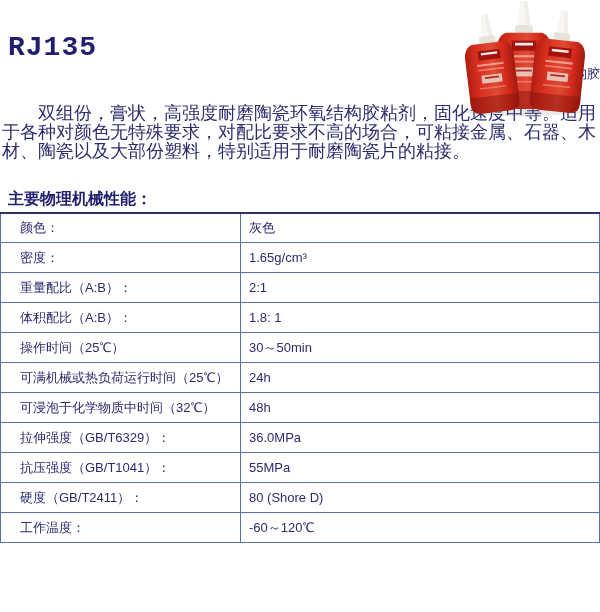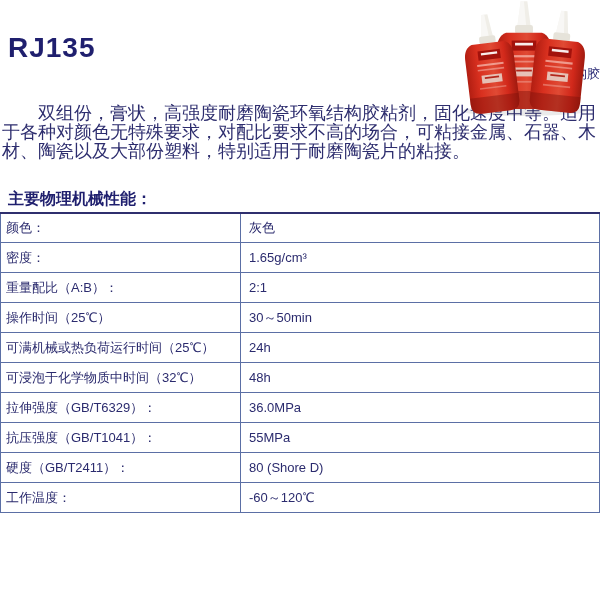--- a/index.html
+++ b/index.html
@@ -10,21 +10,21 @@
   .product-photo {
     position: absolute;
     top: 0;
     right: 2px;
     width: 148px;
     height: 118px;
   }
 
   h1.code {
     margin: 34px 0 0 8px;
-    font-family: Liberation Sans, sans-serif;
+    font-family: Liberation Mono, monospace;
     font-size: 28px;
     line-height: 1.0;
     font-weight: 600;
     color: #1f1f6e;
     letter-spacing: 1px;
   }
   h2.name {
     margin: 5px 0 0 8px;
     font-size: 13px;
     line-height: 1.1;
@@ -61,21 +61,21 @@
   }
   table.props td {
     border: 1px solid #5b6fa5;
     height: 30px;
     font-size: 13px;
     color: #2b2b6e;
     vertical-align: middle;
     white-space: pre-wrap;
     overflow: hidden;
   }
-  td.lbl { width: 240px; padding: 0 4px 0 5px; }
+  td.lbl { width: 240px; padding: 0 4px 0 19px; }
   td.val { padding: 0 4px 0 8px; }
 </style>
 </head>
 <body>
 
 <div class="page">
 
   <svg class="product-photo" viewBox="0 0 148 116" aria-hidden="true">
     <defs>
       <linearGradient id="bodyGrad" x1="0" y1="0" x2="1" y2="0">
@@ -122,20 +122,24 @@
       </tr>
       <tr>
         <td class="lbl">密度：</td>
         <td class="val">1.65g/cm³</td>
       </tr>
       <tr>
         <td class="lbl">重量配比（A:B）：</td>
         <td class="val">2:1</td>
       </tr>
       <tr>
+        <td class="lbl">体积配比（A:B）：</td>
+        <td class="val">1.8: 1</td>
+      </tr>
+      <tr>
         <td class="lbl">操作时间（25℃）</td>
         <td class="val">30～50min</td>
       </tr>
       <tr>
         <td class="lbl">可满机械或热负荷运行时间（25℃）</td>
         <td class="val">24h</td>
       </tr>
       <tr>
         <td class="lbl">可浸泡于化学物质中时间（32℃）</td>
         <td class="val">48h</td>

